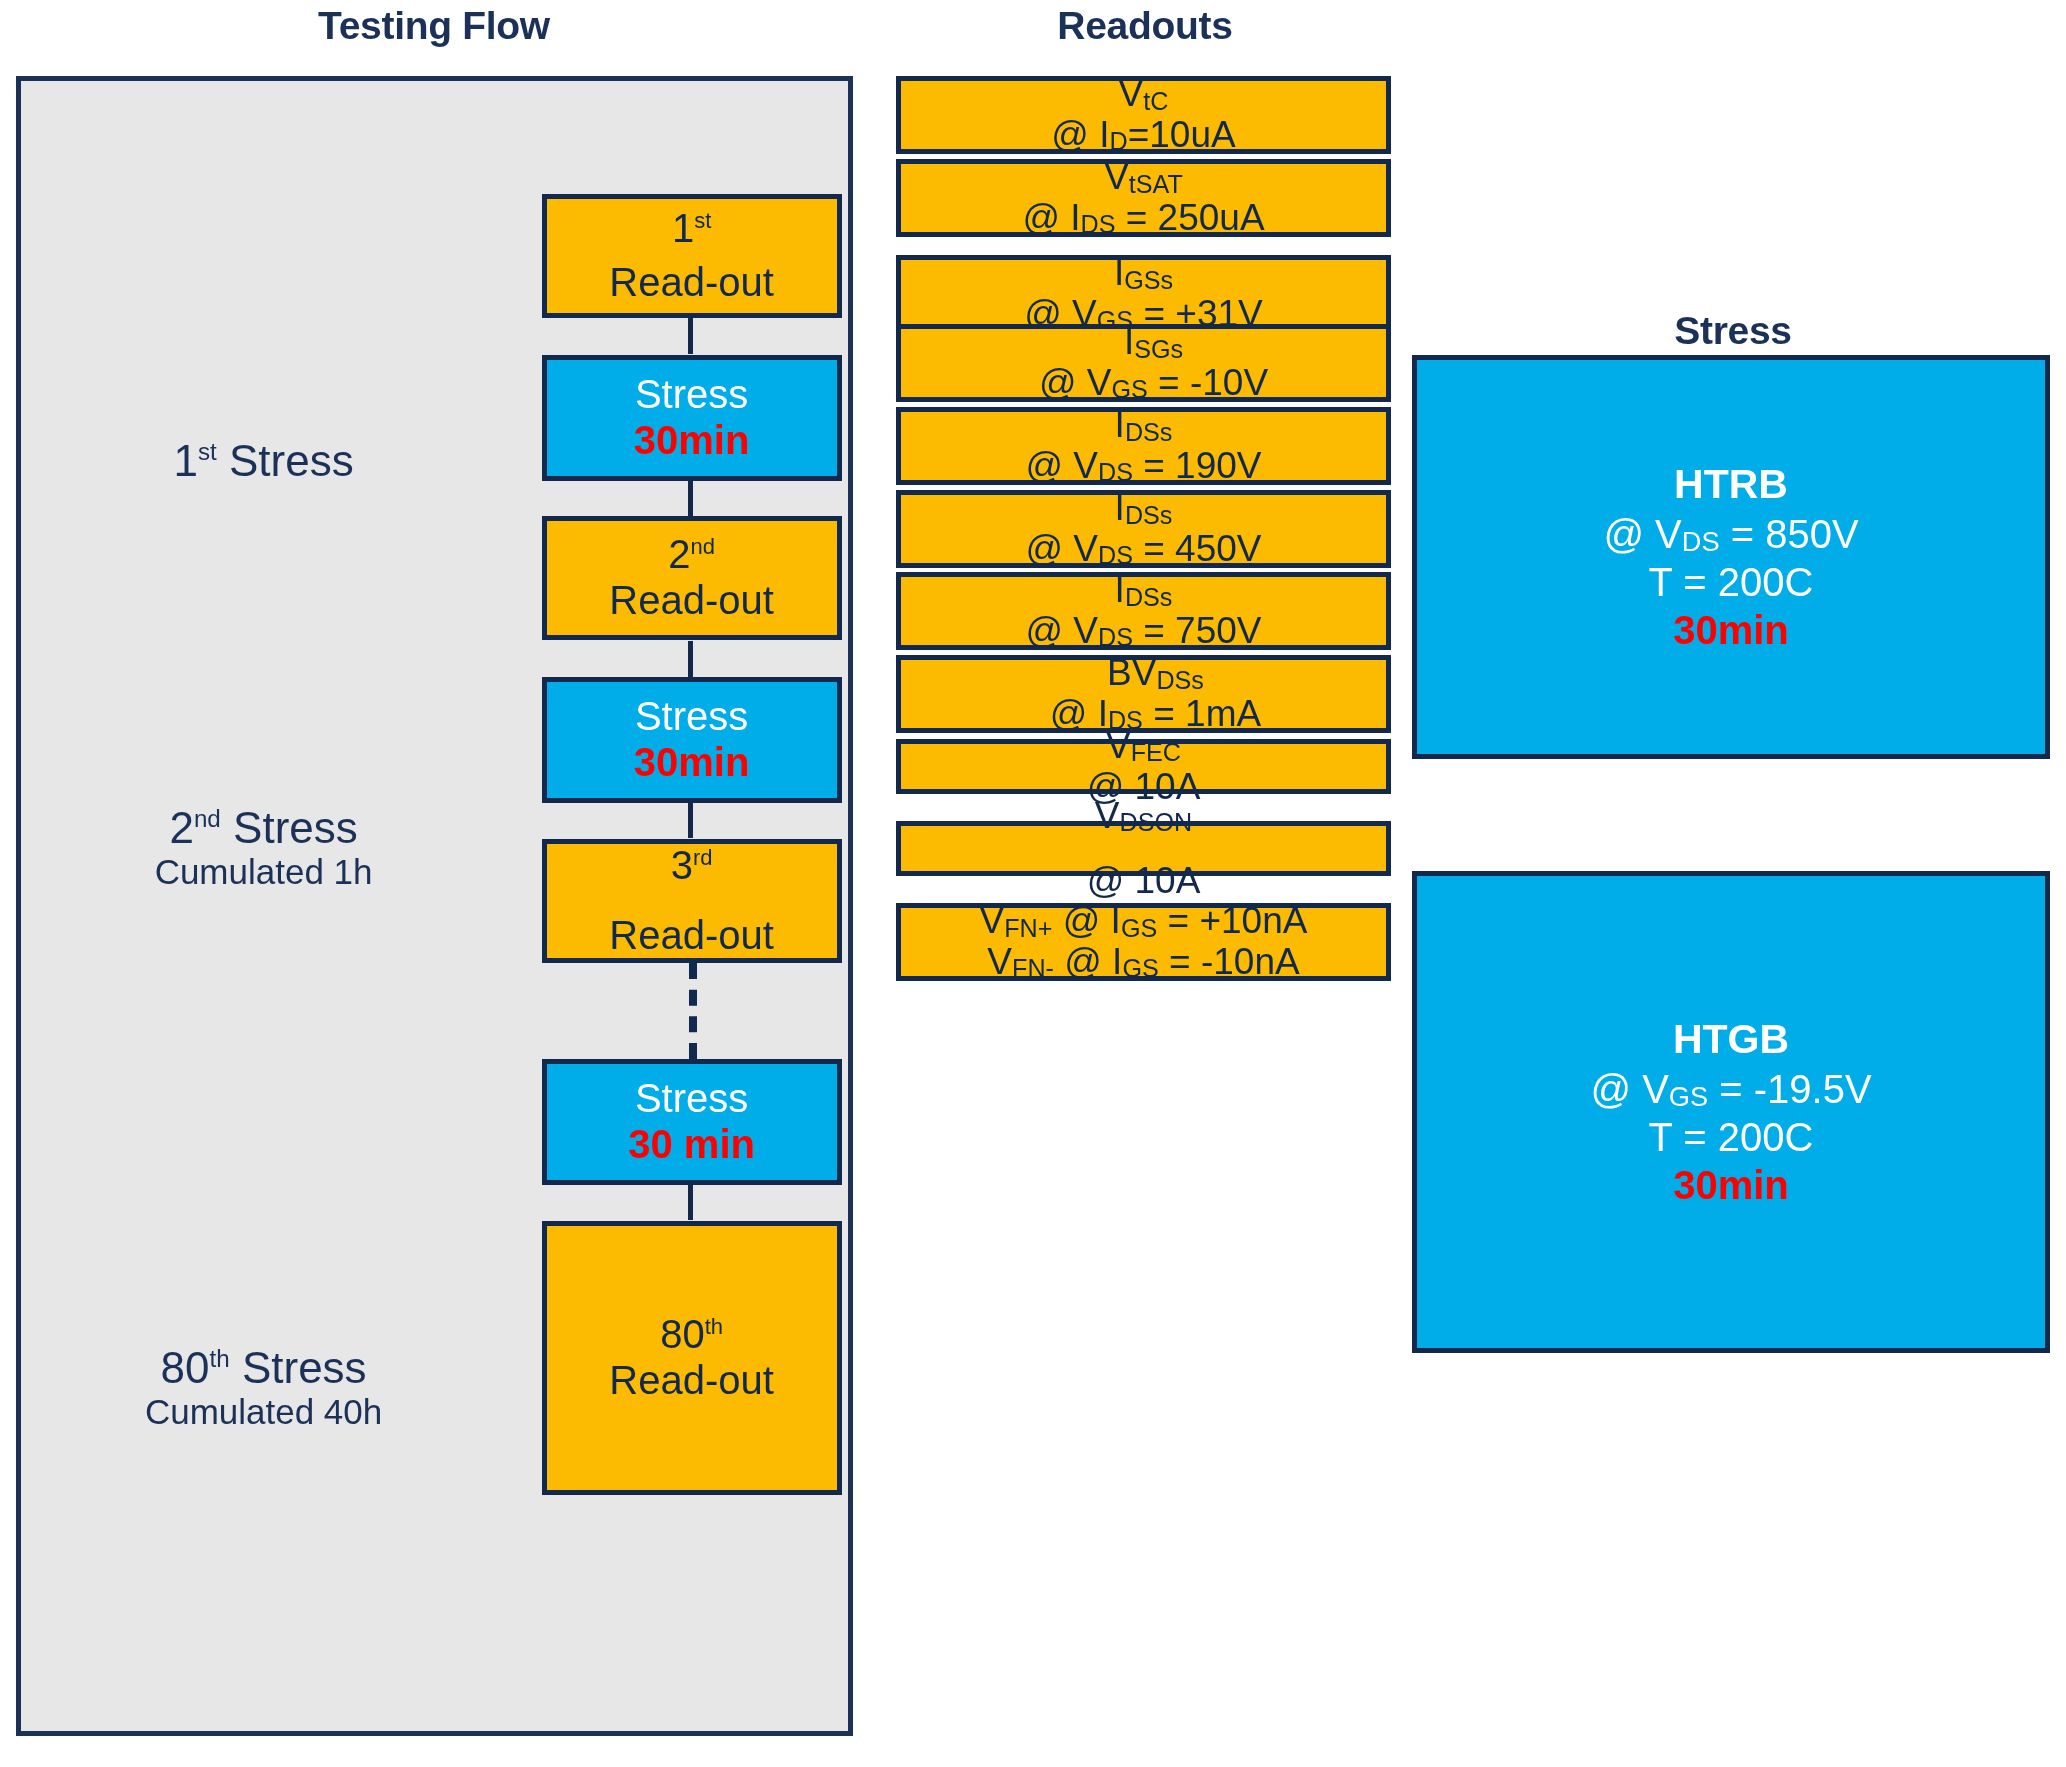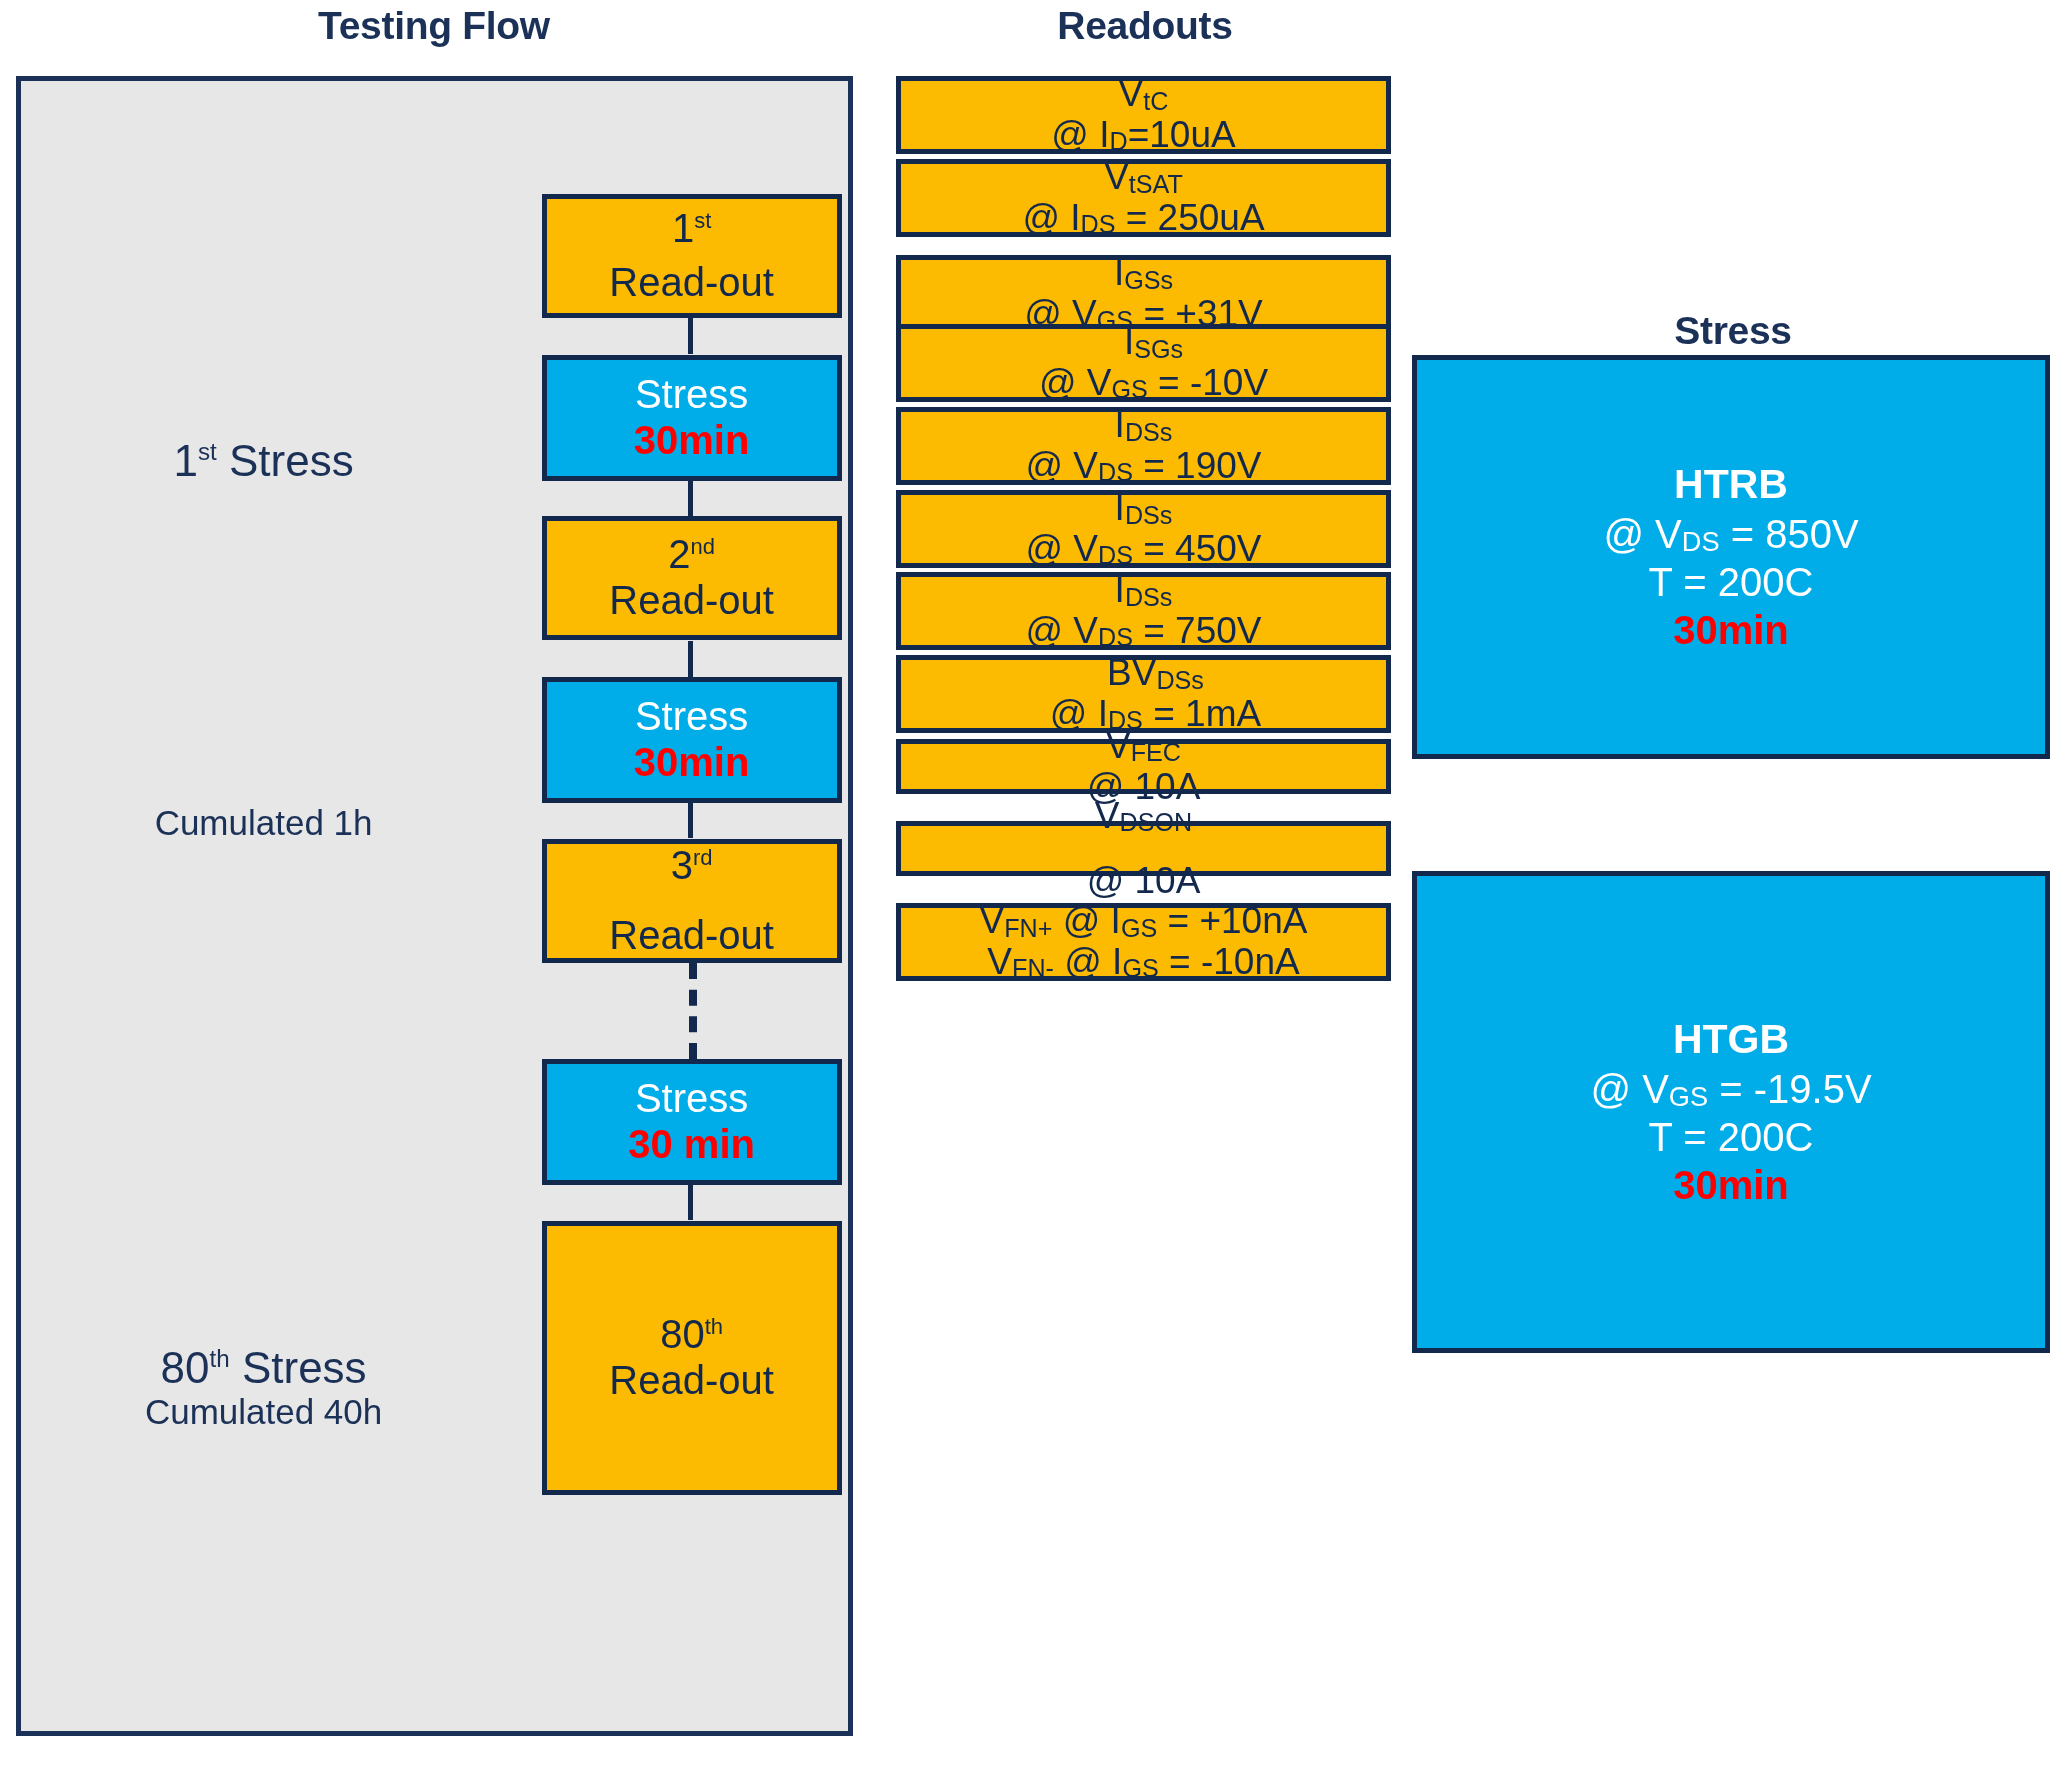--- a/index.html
+++ b/index.html
@@ -216,20 +216,23 @@
 
 <div id="flow-panel">
 
   <div class="flow-stage-label" id="label-stage-1">
     <span class="big">
       <span>1</span><sup>st</sup><span> Stress</span>
     </span>
   </div>
 
   <div class="flow-stage-label" id="label-stage-2">
+    <span class="big">
+      <span>2</span><sup>nd</sup><span> Stress</span>
+    </span>
     <span class="sub">Cumulated 1h</span>
   </div>
 
   <div class="flow-stage-label" id="label-stage-80">
     <span class="big">
       <span>80</span><sup>th</sup><span> Stress</span>
     </span>
     <span class="sub">Cumulated 40h</span>
   </div>
 

